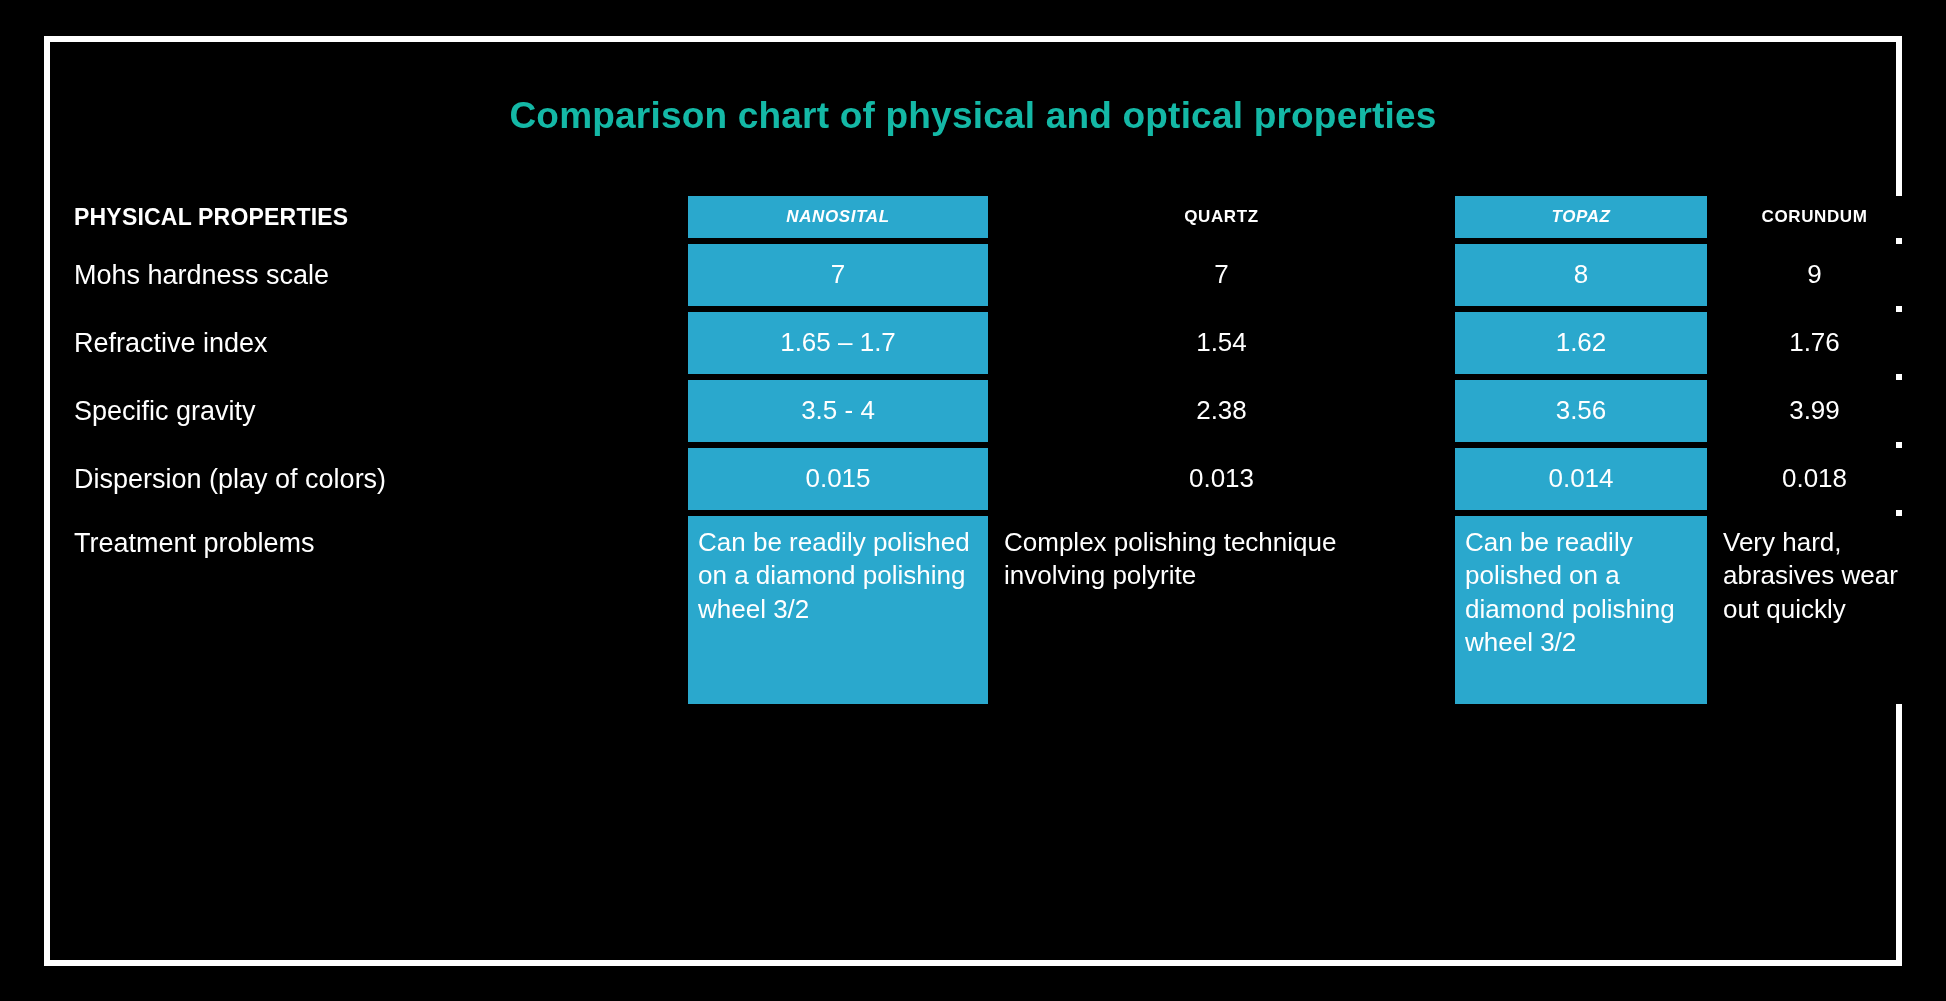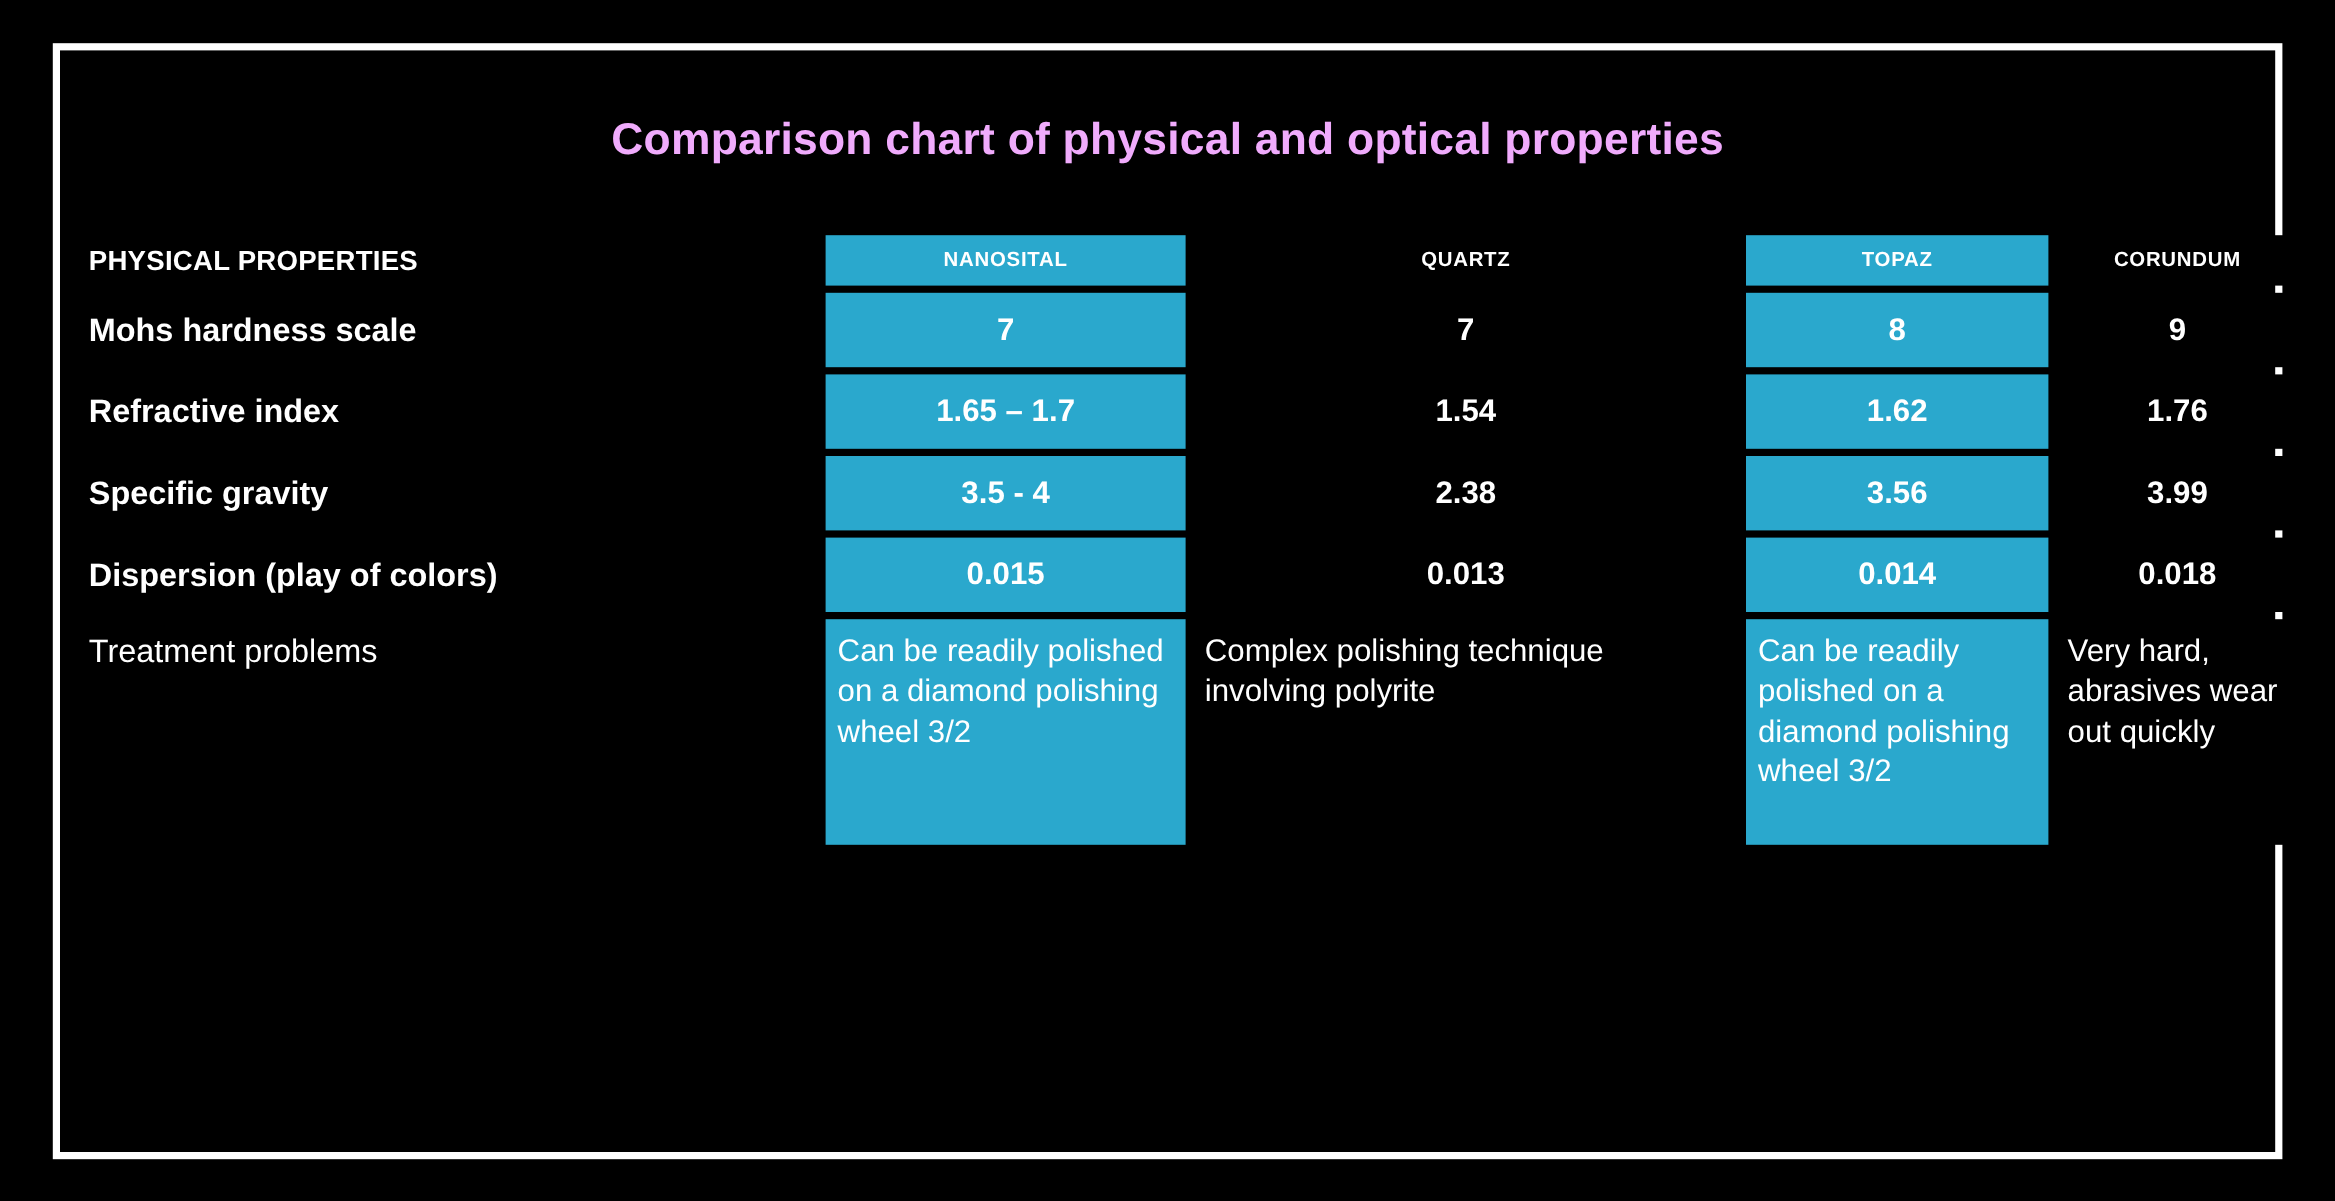--- a/index.html
+++ b/index.html
@@ -36,21 +36,21 @@
     left: 0;
     top: 0;
     width: 100%;
     height: 148px;
     display: flex;
     align-items: center;
     justify-content: center;
     box-sizing: border-box;
   }
   .title {
-    color: #f0abfc;
+    color: #14b8a6;
     font-size: 37px;
     font-weight: bold;
     letter-spacing: 0.2px;
     text-align: center;
   }
   .table-wrap {
     position: absolute;
     left: 8px;
     top: 148px;
     right: 8px;
@@ -83,21 +83,21 @@
     text-align: center;
     letter-spacing: 0.6px;
     background: #000000;
   }
   .hdr.prop {
     text-align: left;
     padding-left: 10px !important;
     font-size: 23px;
     letter-spacing: 0.2px;
   }
-  .hdr.accent { background: #2aa8cd; }
+  .hdr.accent { background: #2aa8cd; font-style: italic; }
 
   .cell {
     color: #ffffff;
     font-size: 26px;
     text-align: center;
     background: #000000;
     padding: 6px 8px !important;
     line-height: 1.28;
   }
   .cell.accent { background: #2aa8cd; }
@@ -108,21 +108,21 @@
   }
   .cell.left {
     text-align: left;
     padding-left: 10px !important;
     vertical-align: top;
     padding-top: 10px !important;
   }
   .cell.topalign { vertical-align: top; padding-top: 10px !important; }
   .cell.prop.topalign { vertical-align: top; padding-top: 10px !important; }
 
-  .r-simple td { height: 62px; font-weight: bold; }
+  .r-simple td { height: 62px; }
   .r-melting td { height: 100px; }
   .r-treat td { height: 188px; }
   .r-heat td { height: 68px; }
 </style>
 </head>
 <body>
 
 <div class="page">
   <div class="frame">
 

